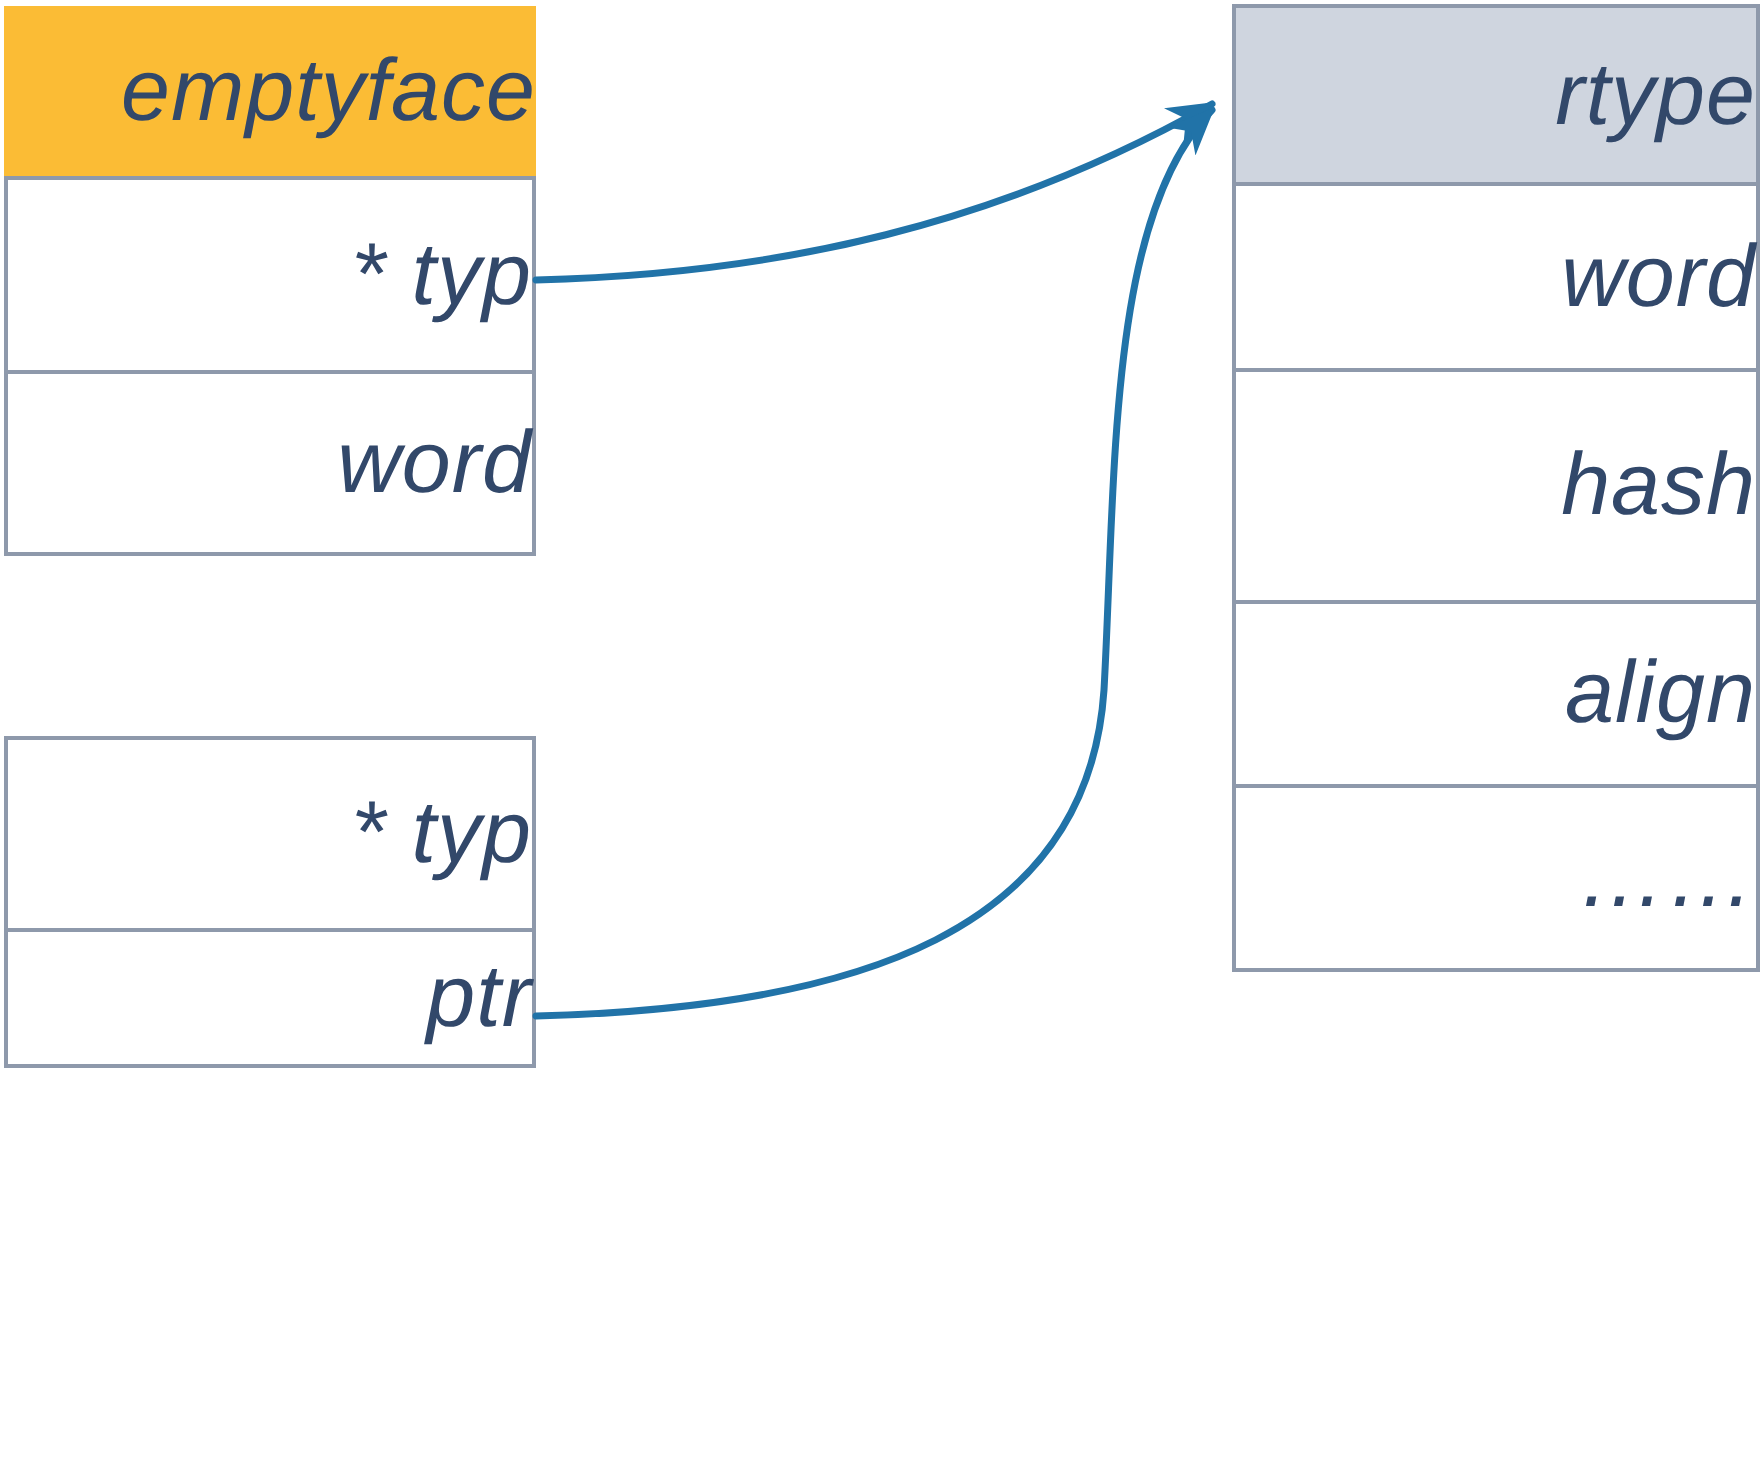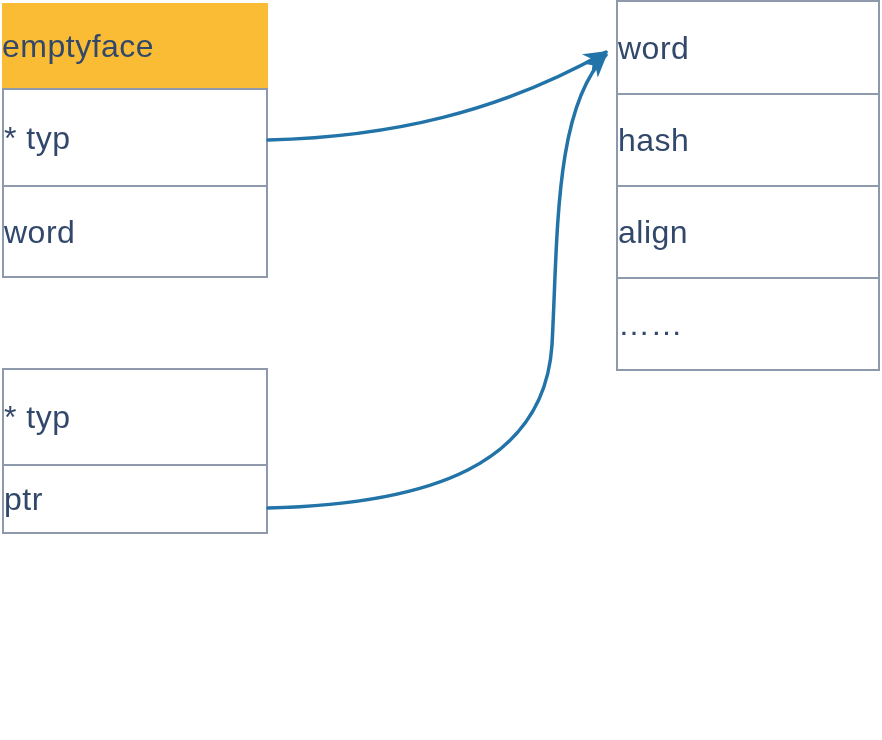--- a/index.html
+++ b/index.html
@@ -17,24 +17,25 @@
     overflow: hidden;
   }
   .struct-table {
     position: absolute;
     box-sizing: border-box;
   }
   .struct-header, .struct-cell {
     box-sizing: border-box;
     display: flex;
     align-items: center;
-    justify-content: flex-start;
-    font-size: 32px;
+    justify-content: flex-end;
+    font-size: 44px;
     line-height: 1;
     letter-spacing: 0.5px;
+    font-style: italic;
   }
   .struct-header.orange {
     background: var(--header-orange, #FBBC35);
     border: none;
   }
   .struct-header.gray {
     background: var(--header-gray, #CFD5DF);
     border: 2px solid var(--border, #8E99AB);
   }
   .struct-cell {
@@ -85,24 +86,27 @@
   <div class="struct-table" style="left:2px; top:368px; width:266px;">
     <div class="struct-cell" style="height:98px;">
       <span class="label">* typ</span>
     </div>
     <div class="struct-cell overlap" style="height:70px;">
       <span class="label">ptr</span>
     </div>
   </div>
 
   <div class="struct-table" style="left:616px; top:2px; width:264px;">
+    <div class="struct-header gray" style="height:91px;">
+      <span class="label">rtype</span>
+    </div>
     <div class="struct-cell overlap" style="height:95px;">
       <span class="label">word</span>
     </div>
-    <div class="struct-cell overlap" style="height:94px;">
+    <div class="struct-cell overlap" style="height:118px;">
       <span class="label">hash</span>
     </div>
     <div class="struct-cell overlap" style="height:94px;">
       <span class="label">align</span>
     </div>
     <div class="struct-cell overlap" style="height:94px;">
       <span class="label">……</span>
     </div>
   </div>
 

